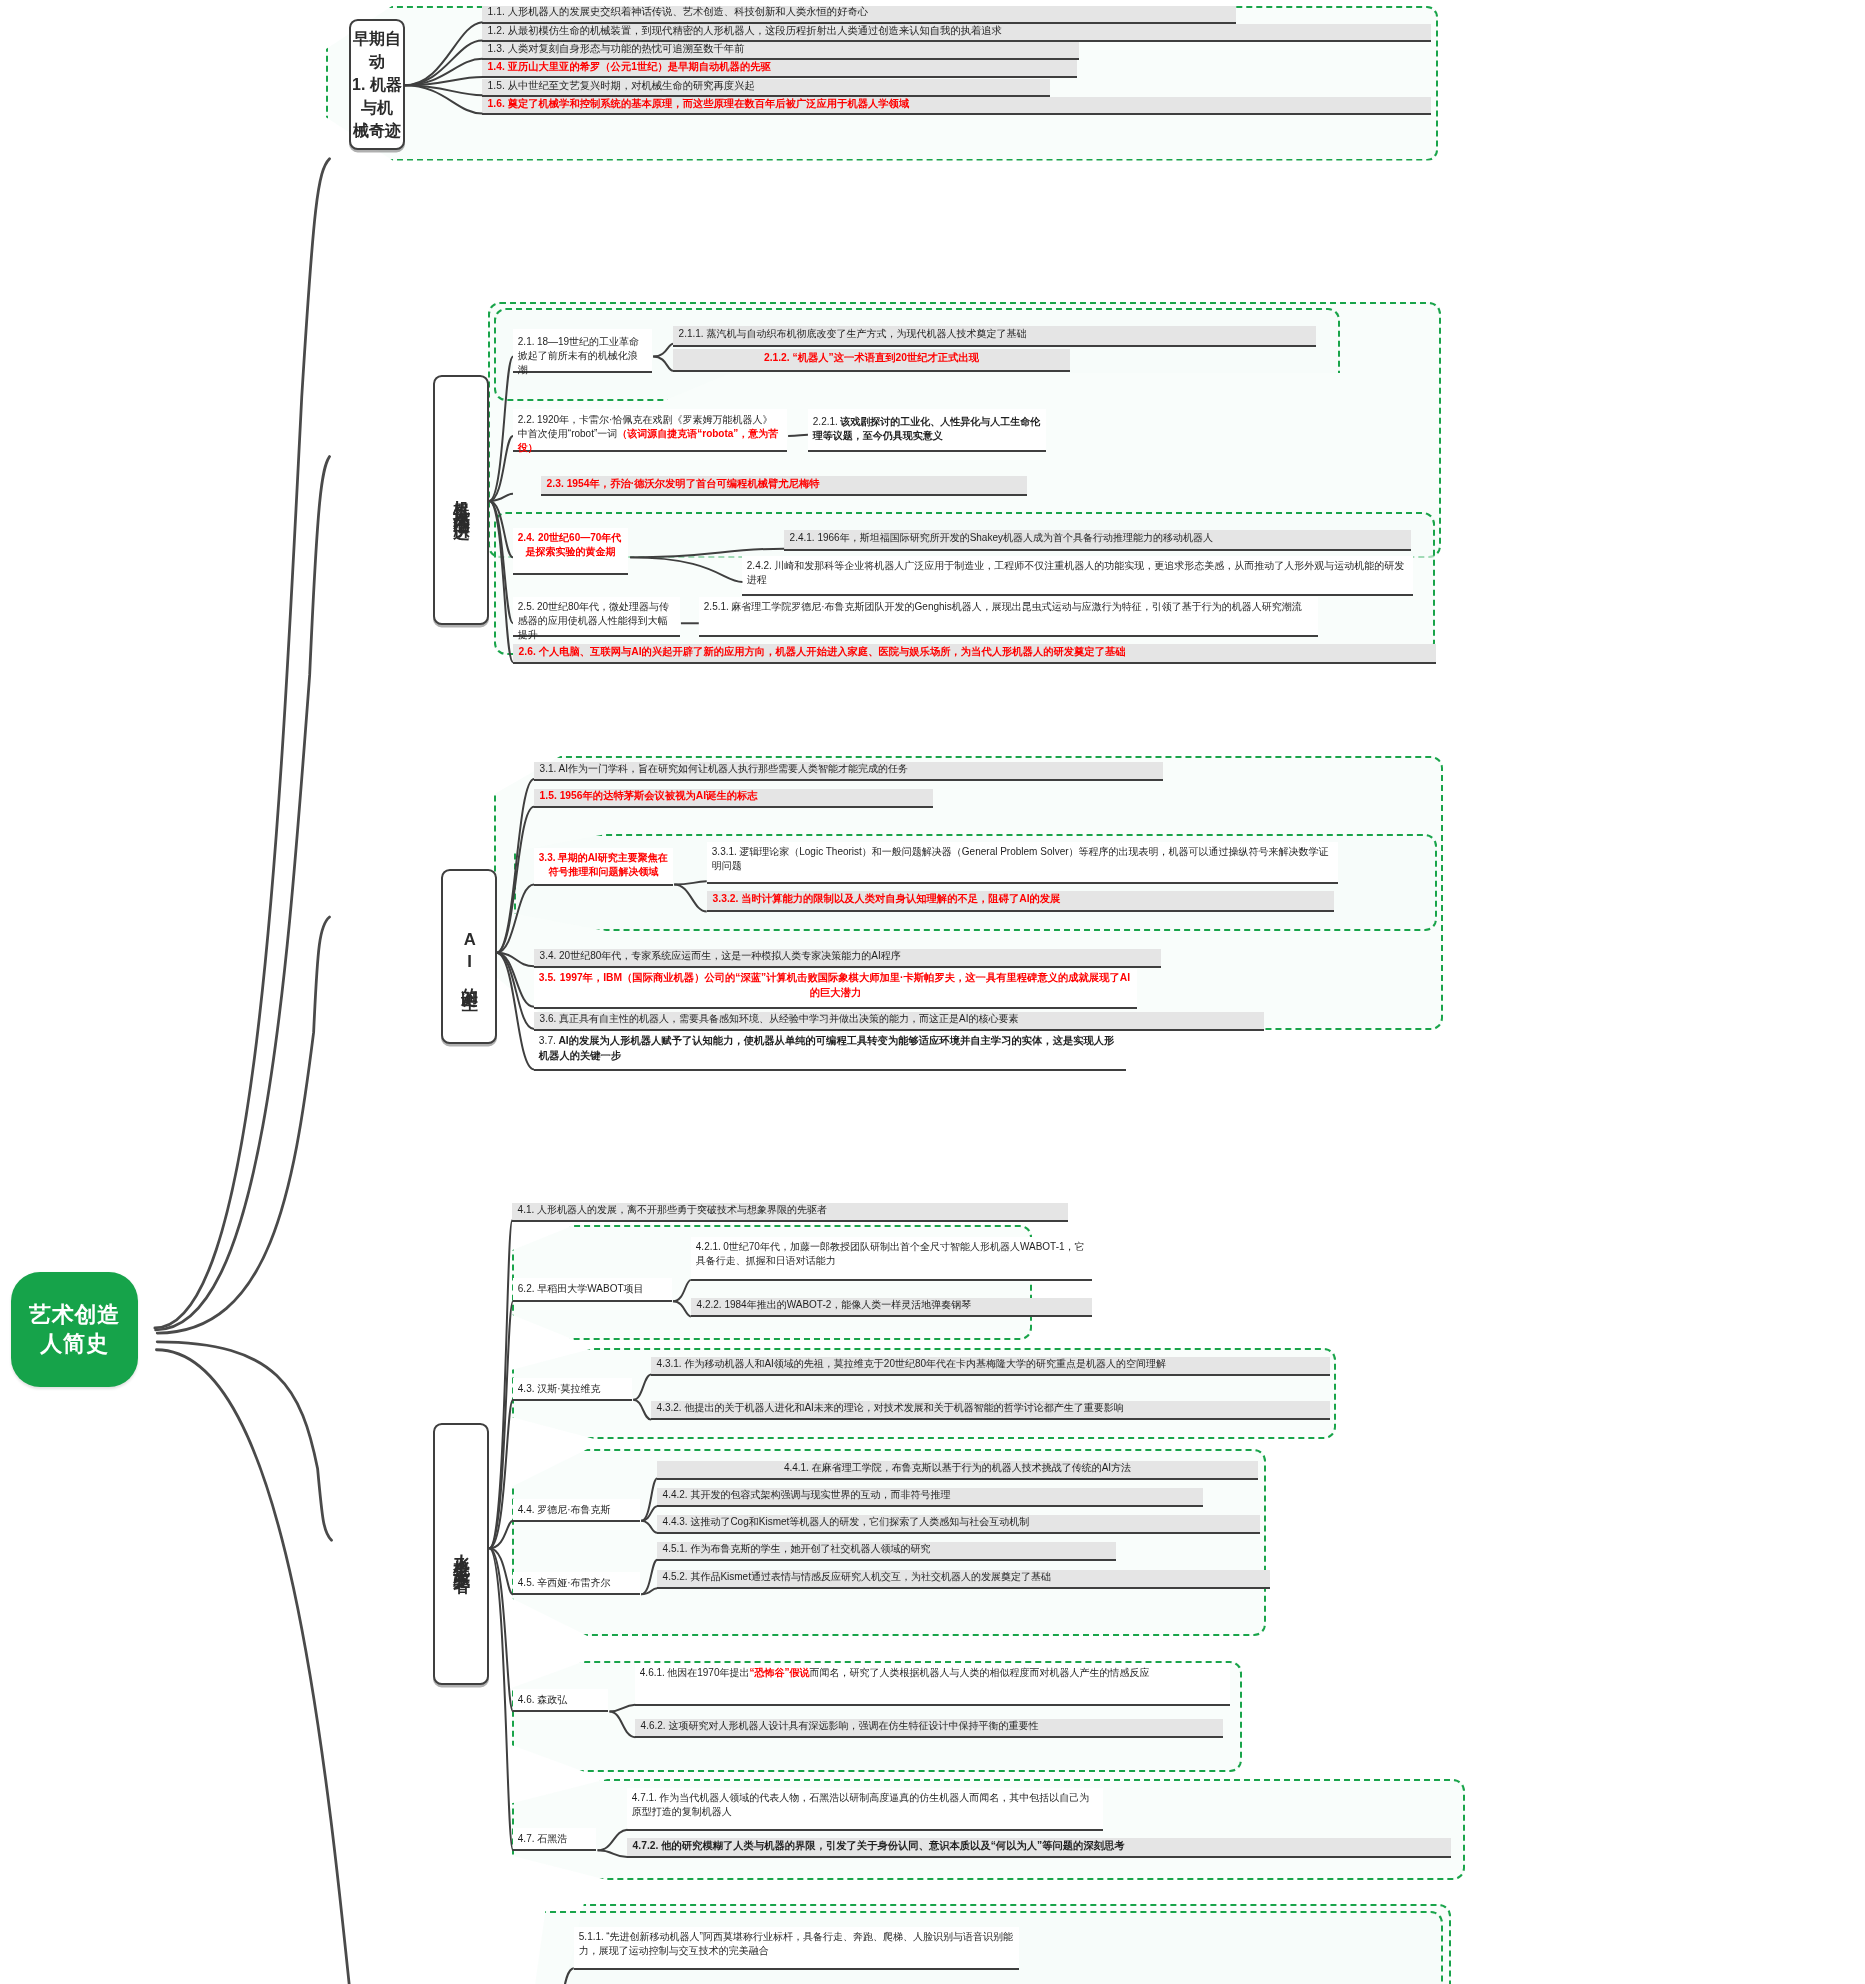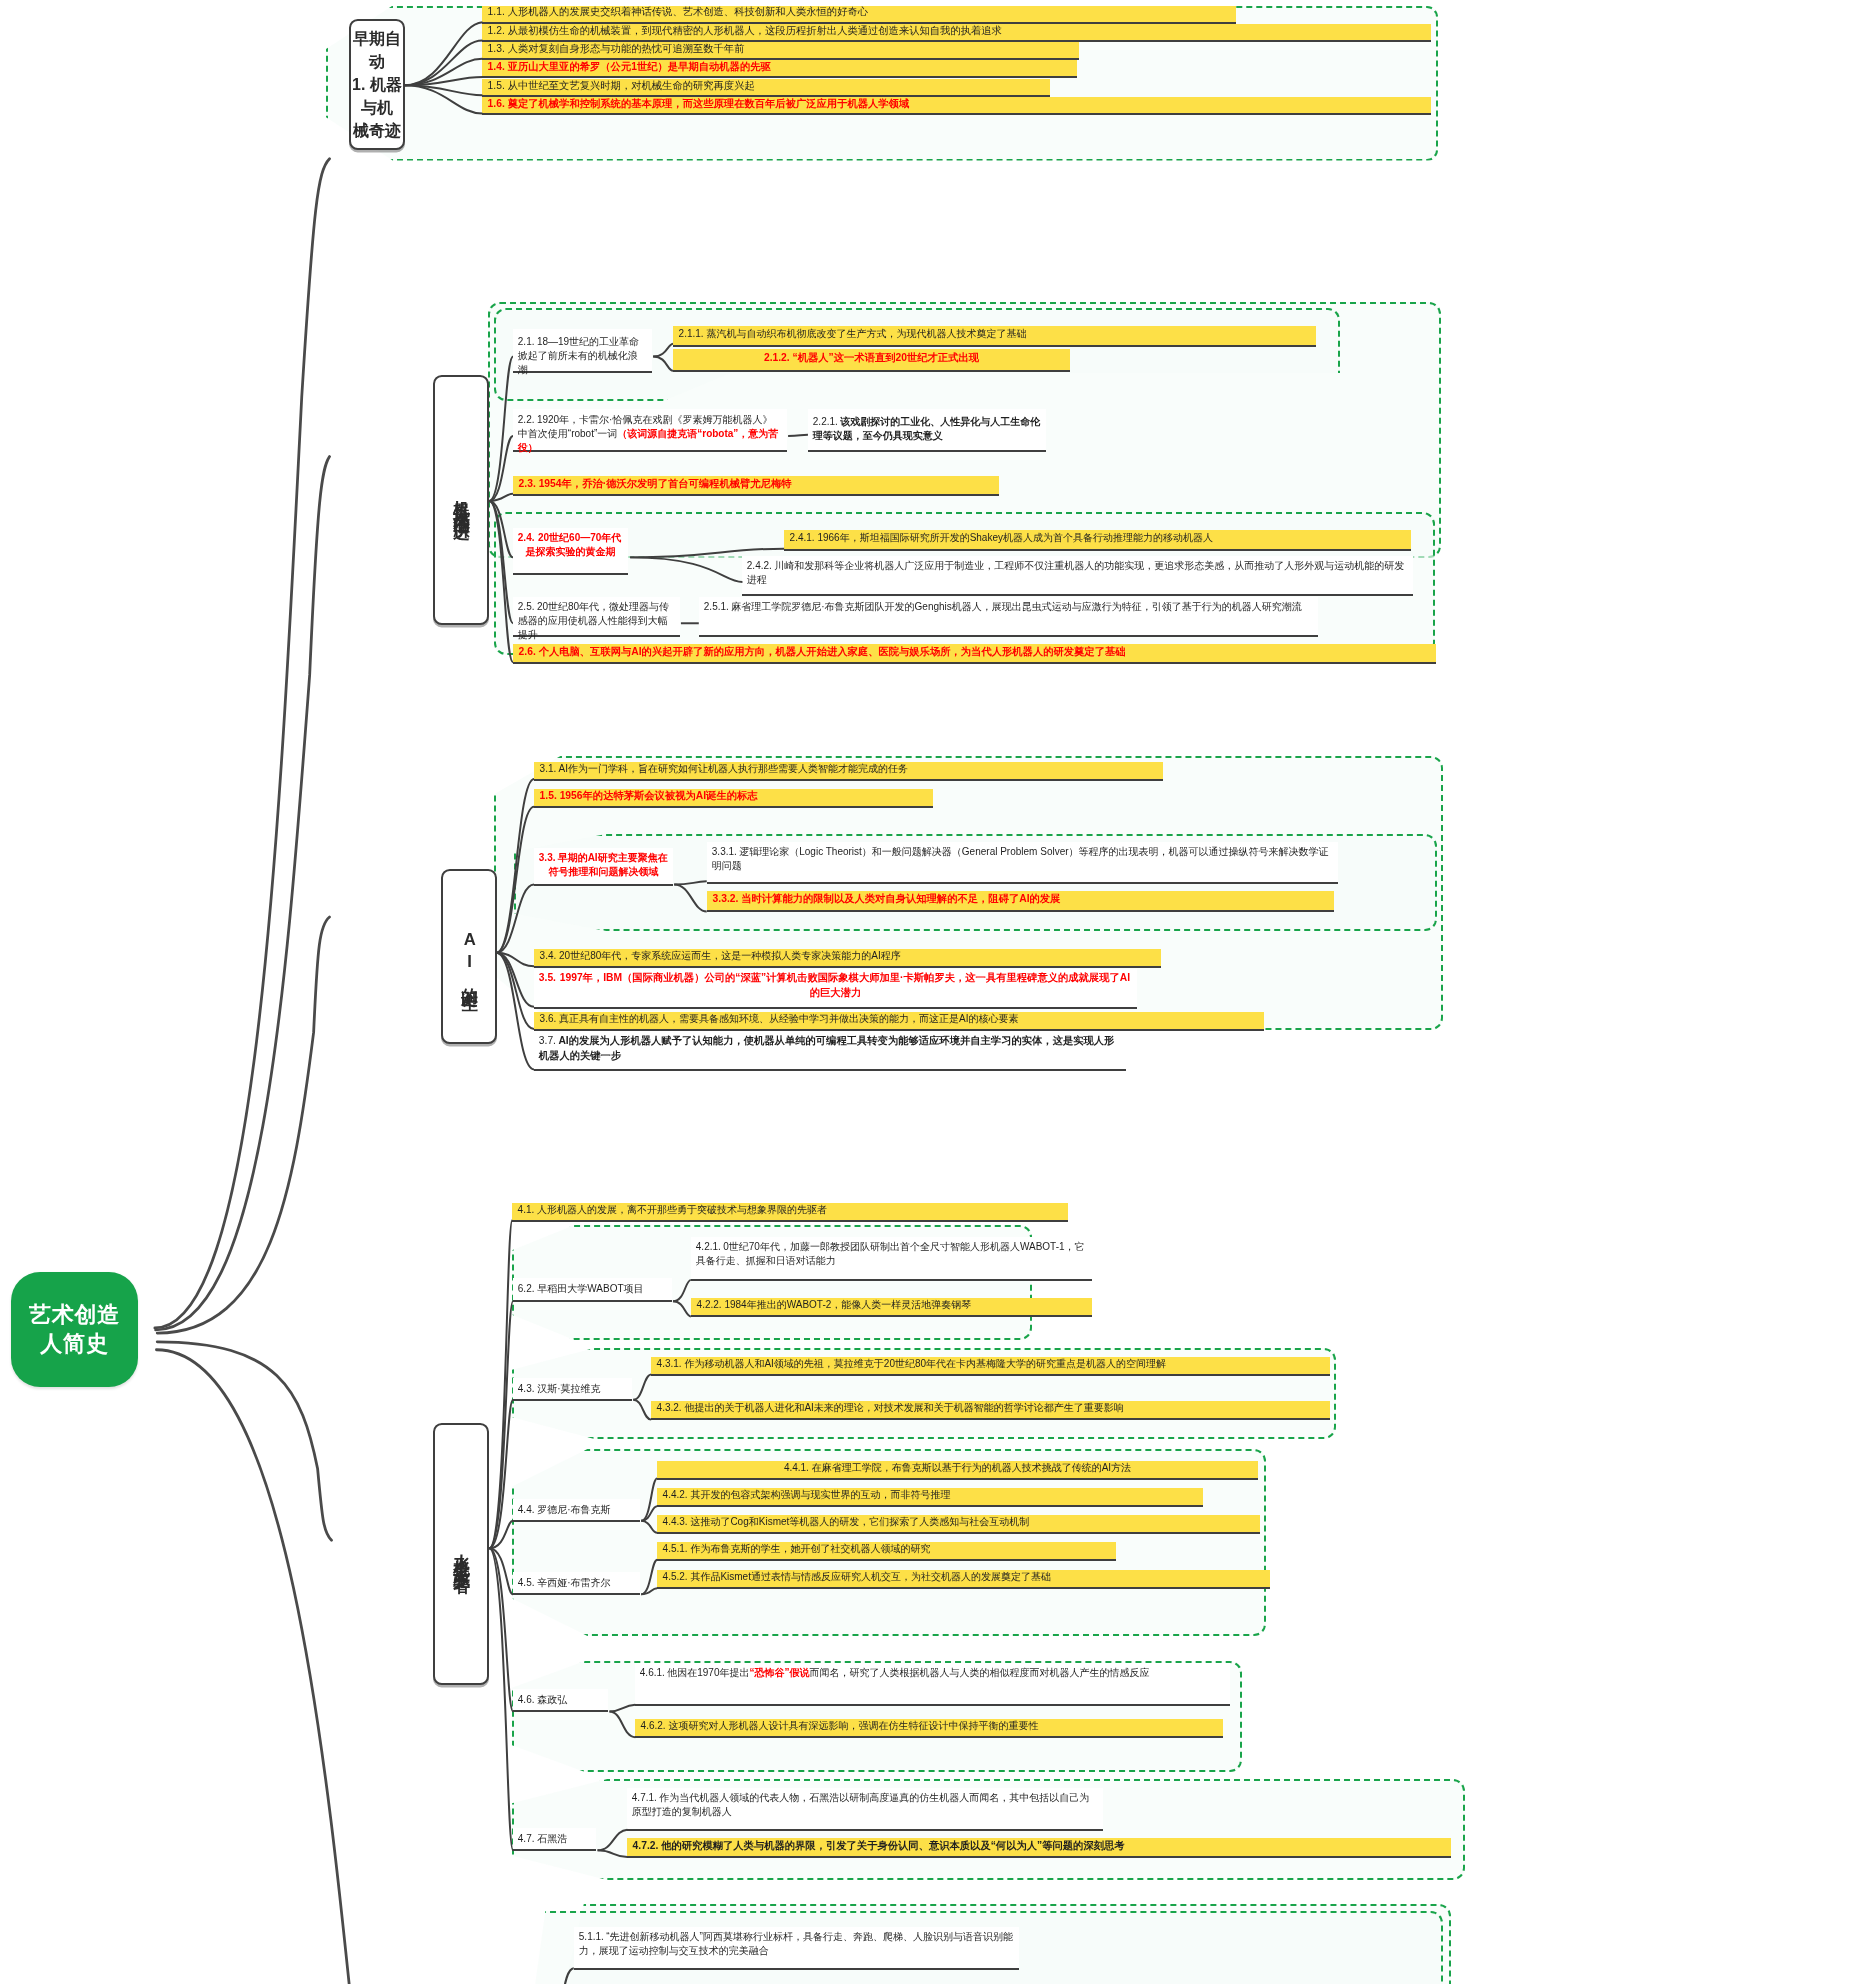--- a/index.html
+++ b/index.html
@@ -33,21 +33,21 @@
     border:2.4px solid #3f3f3f;
     border-radius:10.3px;
     background:#ffffff;
     display:flex; align-items:center; justify-content:center;
     box-shadow:0 2.4px 0 rgba(80,80,80,.55);
   }
 
   
   .node {
     position:absolute;
-    background:#fde047;
+    background:#e5e5e5;
     border-bottom:2.4px solid #3f3f3f;
     display:flex; align-items:center;
     padding:2.4px 5.6px 4px 5.6px;
     font-size:10px; line-height:1.45;
     color:#1f1f1f;
   }
   .node.red { color:#ff0000; font-weight:700; }
   .node.center { justify-content:center; text-align:center; }
 
   
@@ -162,21 +162,21 @@
 
   <div class="cap" style="left:513px; top:409px; width:274px; height:43px; font-size:10px; display:block; padding-top:4px;">
     <span style="float:left; margin-right:2.4px;">2.2.</span>
     <span>1920年，卡雷尔·恰佩克在戏剧《罗素姆万能机器人》中首次使用“robot”一词<b style="color:#ff0000">（该词源自捷克语“robota”，意为苦役）</b></span>
   </div>
   <div class="cap" style="left:808px; top:409px; width:238px; height:43px; font-size:10px; display:block; padding-top:5.6px; font-weight:700;">
     <span style="float:left; margin-right:2.4px; font-weight:400;">2.2.1.</span>
     <span>该戏剧探讨的工业化、人性异化与人工生命伦理等议题，至今仍具现实意义</span>
   </div>
 
-  <div class="node red" style="left:513px; top:476px; width:486px; height:20px; font-size:10.3px;">
+  <div class="node red" style="left:541px; top:476px; width:486px; height:20px; font-size:10.3px;">
       <span>2.3. 1954年，乔治·德沃尔发明了首台可编程机械臂尤尼梅特</span>
     </div>
 
   <div class="cap red" style="left:513px; top:528px; width:115px; height:47px; font-size:10px; display:block; text-align:center; padding-top:3.2px;">
     <span style="float:left; margin-right:1.6px;">2.4.</span>
     <span>20世纪60—70年代是探索实验的黄金期</span>
   </div>
   <div class="node" style="left:784px; top:530px; width:627px; height:20.6px; font-size:10px;">
       <span>2.4.1. 1966年，斯坦福国际研究所开发的Shakey机器人成为首个具备行动推理能力的移动机器人</span>
     </div>

